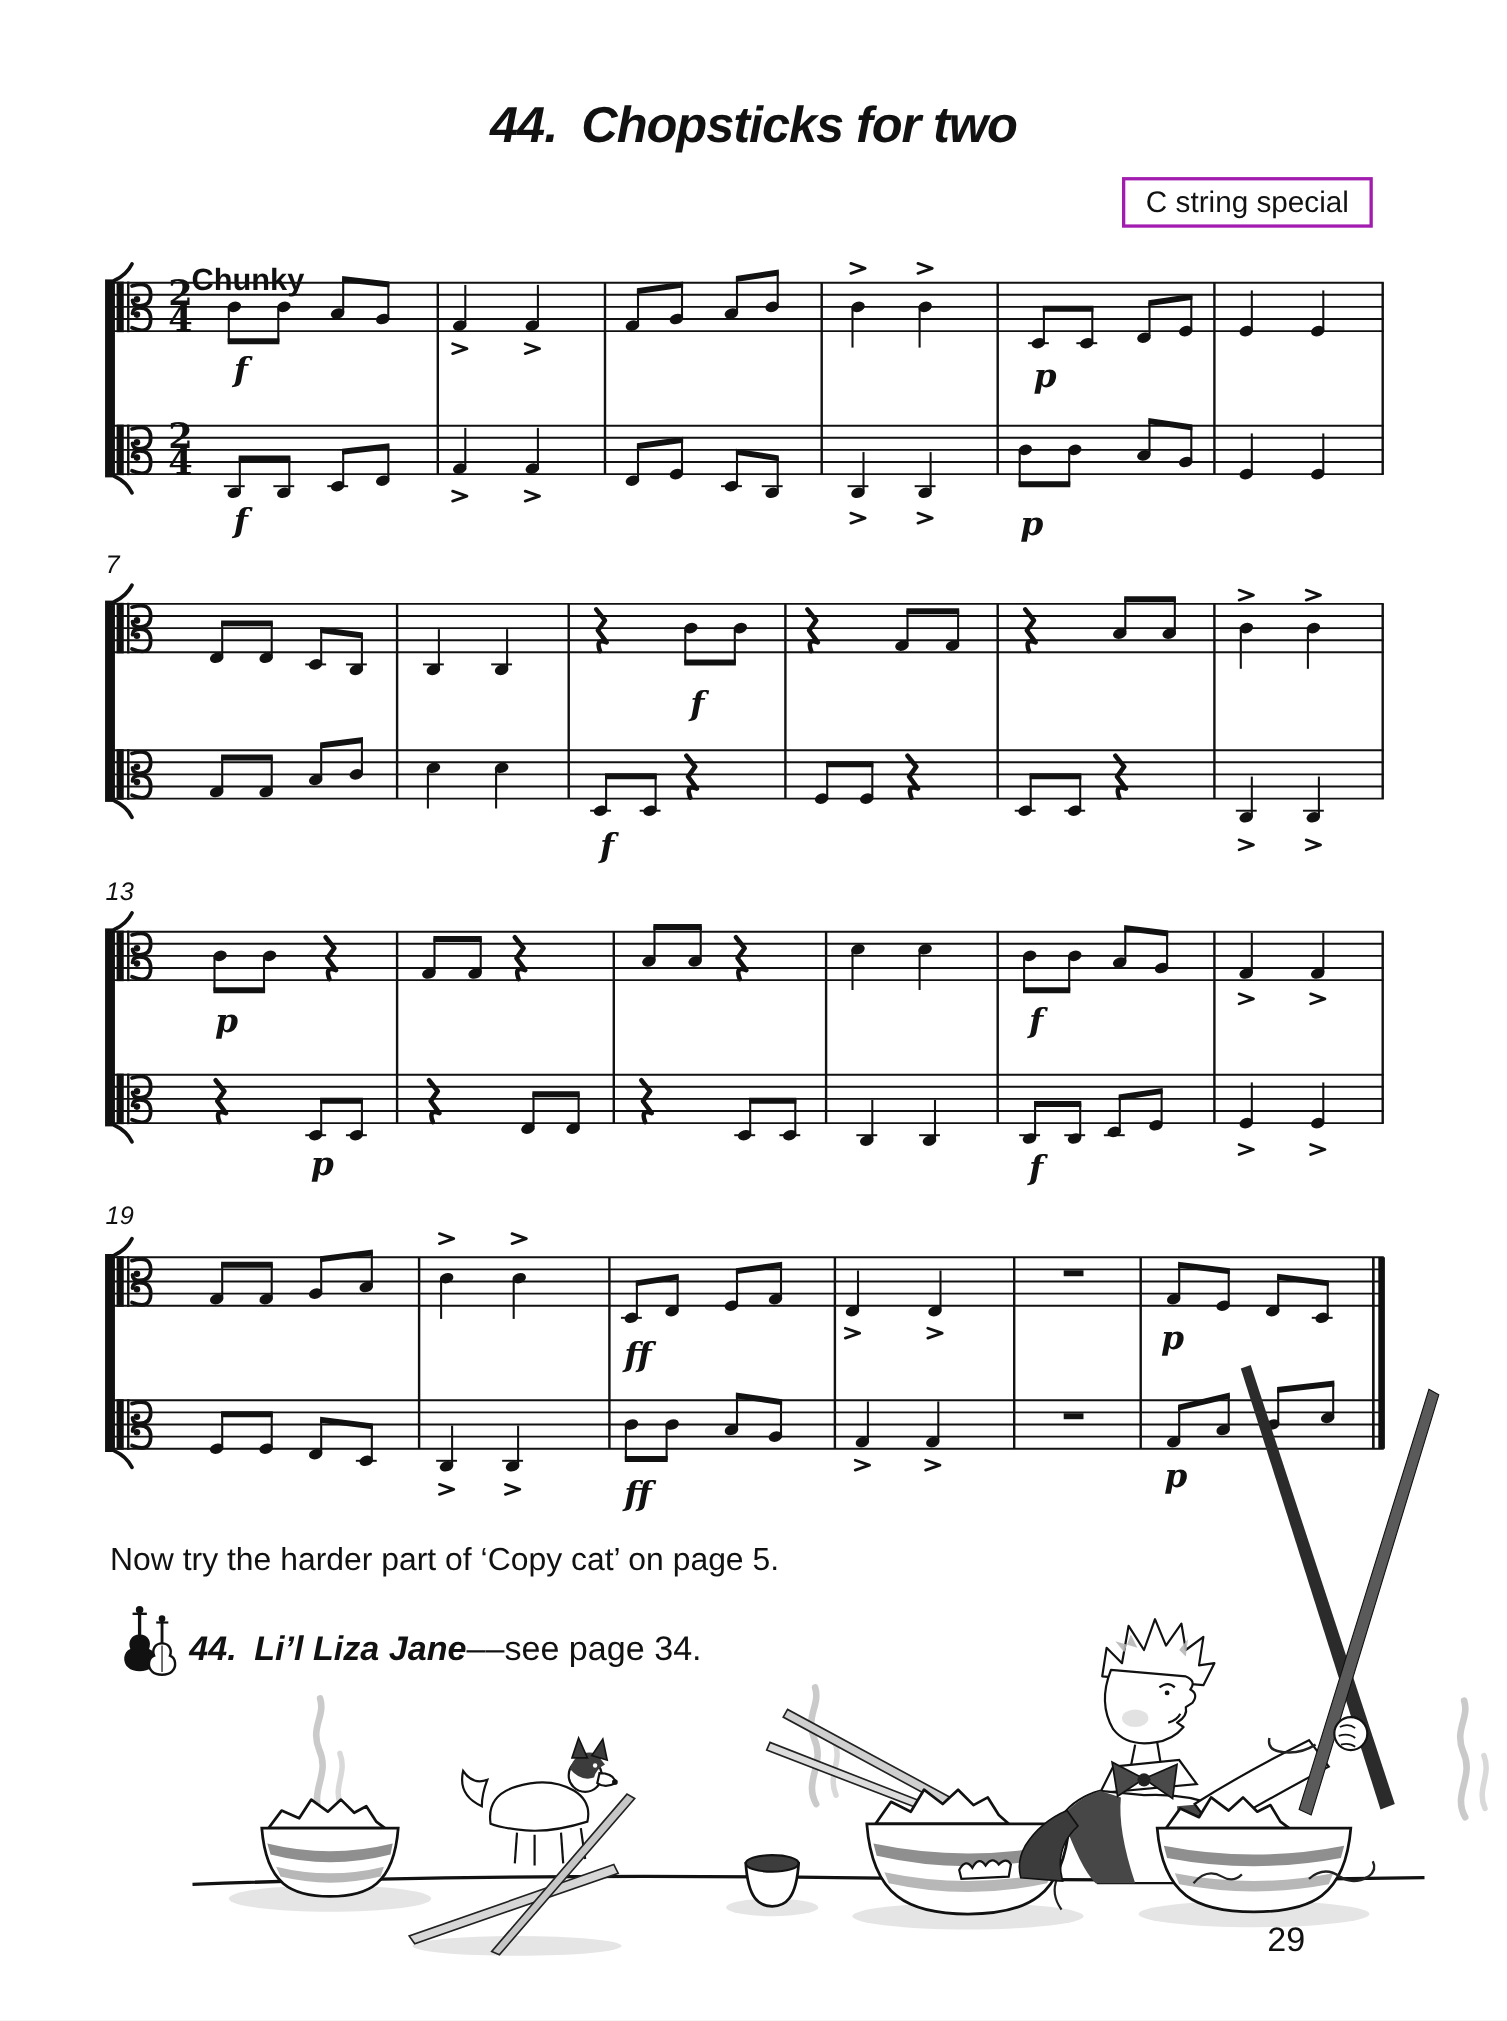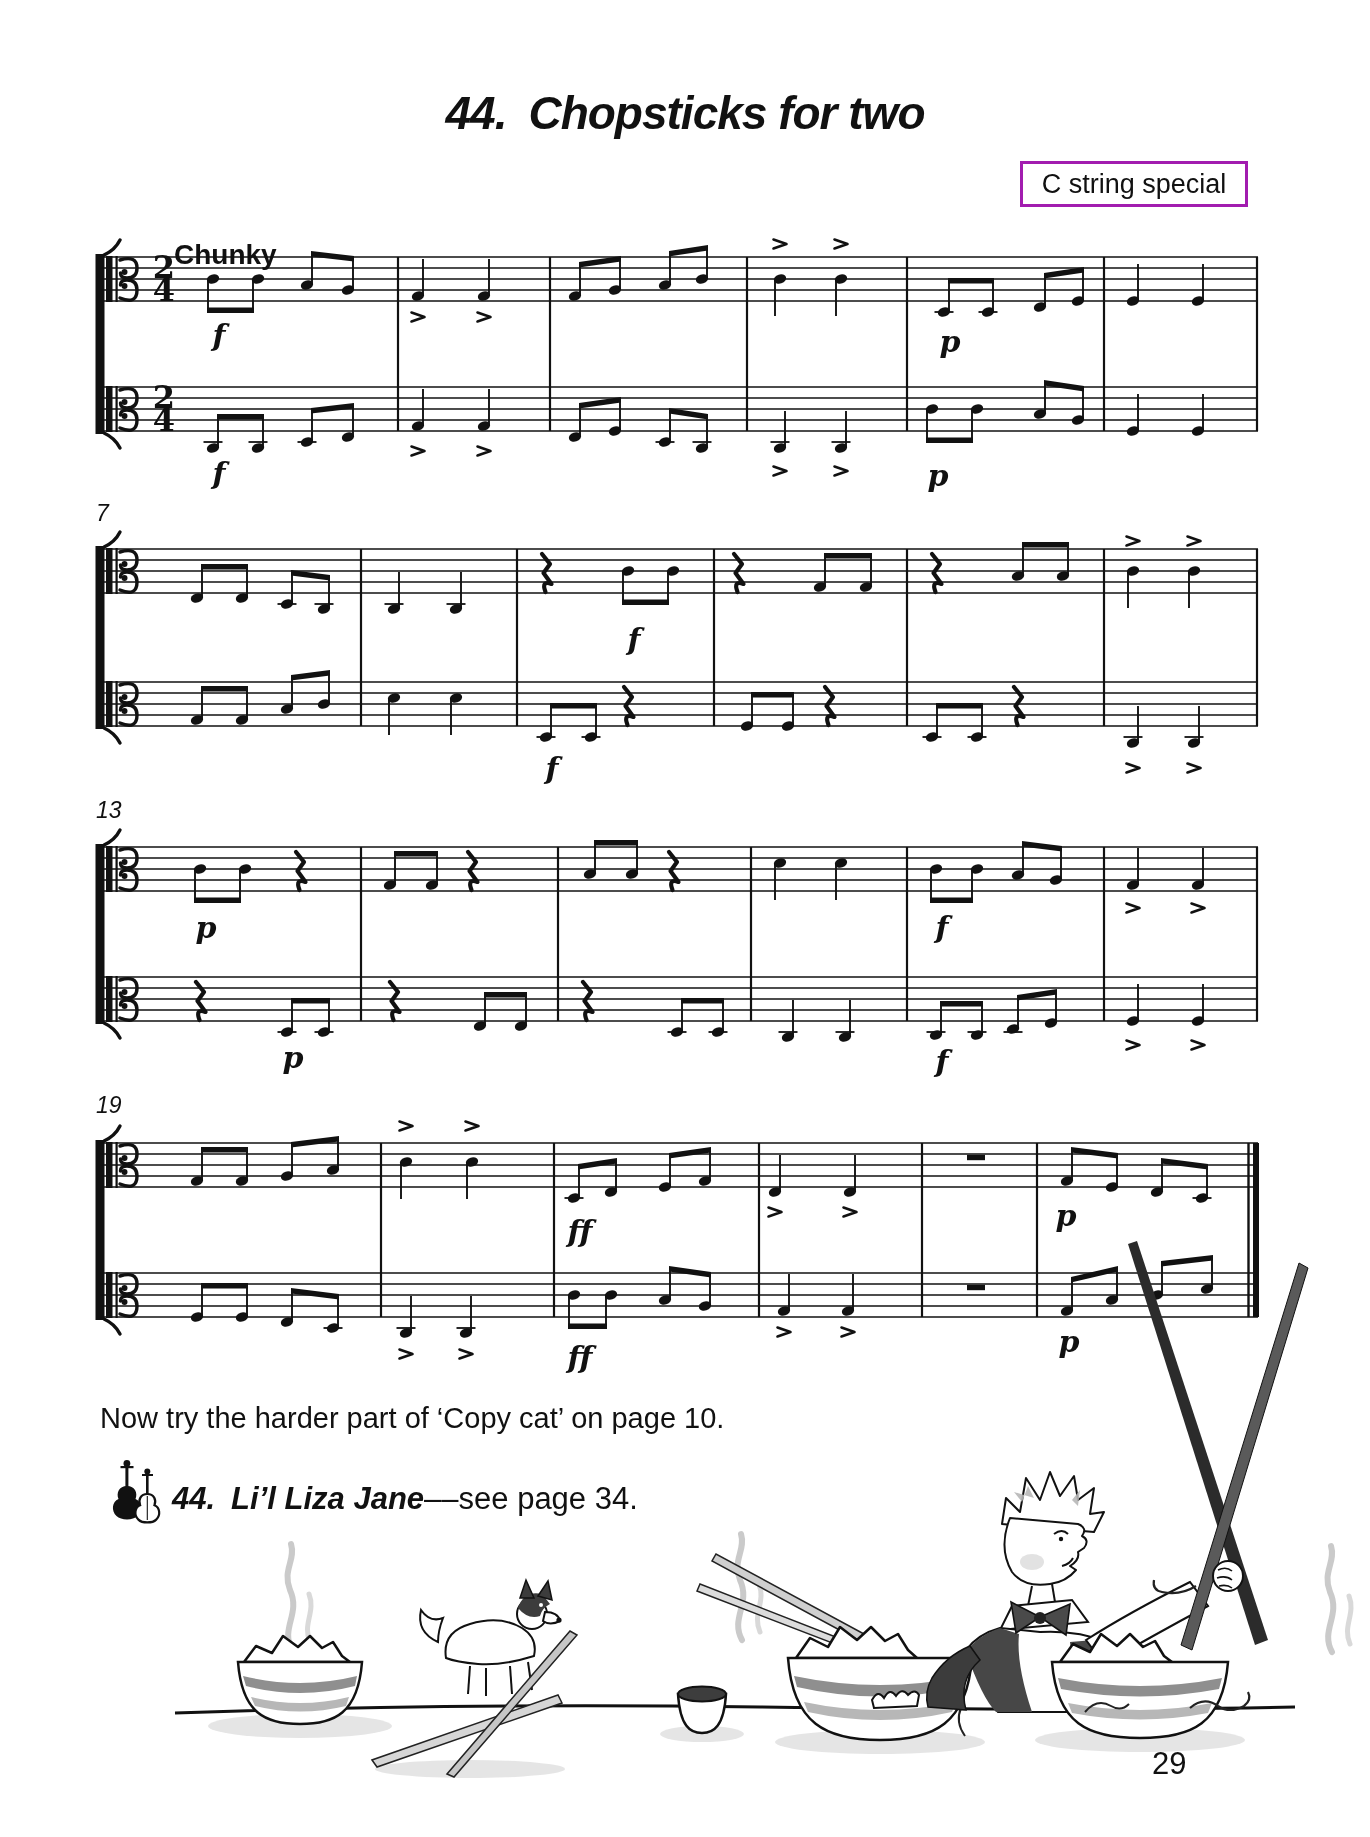--- a/index.html
+++ b/index.html
@@ -646,21 +646,21 @@
         <polygon points="1128,1244 1137,1241 1268,1640 1255,1645" fill="#2b2b2b"></polygon>
         <polygon points="1299,1263 1308,1268 1192,1650 1181,1645" fill="#5a5a5a" stroke="#111" stroke-width="1"></polygon>
         <circle cx="1228" cy="1576" r="15" fill="#fff" stroke="#111111" stroke-width="2"></circle>
         <path stroke="#111111" stroke-width="1.6" fill="none" d="M1218 1570 q8 -4 14 1 M1217 1578 q9 -3 15 2 M1219 1586 q8 -2 13 2"></path>
         <path stroke="#222" stroke-width="2.2" fill="none" d="M1196 1586 q-16 10 -34 6 q-10 -2 -8 -12"></path>
         <path stroke="#222" stroke-width="2.2" fill="none" d="M1190 1708 q14 -12 28 -2 q12 8 26 0 q8 -6 4 -14"></path>
         <path stroke="#222" stroke-width="2" fill="none" d="M1085 1712 q12 -14 26 -6 q10 6 18 -2"></path>
       </g>
     </svg>
 
-  <div class="abs foot1">Now try the harder part of ‘Copy cat’ on page 10.</div>
+  <div class="abs foot1">Now try the harder part of ‘Copy cat’ on page 5.</div>
 
   <div class="abs violin-ico">
     <svg width="62" height="76" viewBox="0 0 62 76">
       <g fill="#111">
         <rect x="21.4" y="6" width="3" height="26"></rect>
         <circle cx="22.9" cy="5.5" r="3.4"></circle>
         <rect x="16.5" y="8" width="13" height="2.2"></rect>
         <path d="M23 28 C31 28 34 35 31.5 41 C38 43.5 39 53 33.5 58 C29 62.5 17 62.5 12.5 58 C7 53 8 43.5 14.5 41 C12 35 15 28 23 28 Z"></path>
       </g>
       <g>

